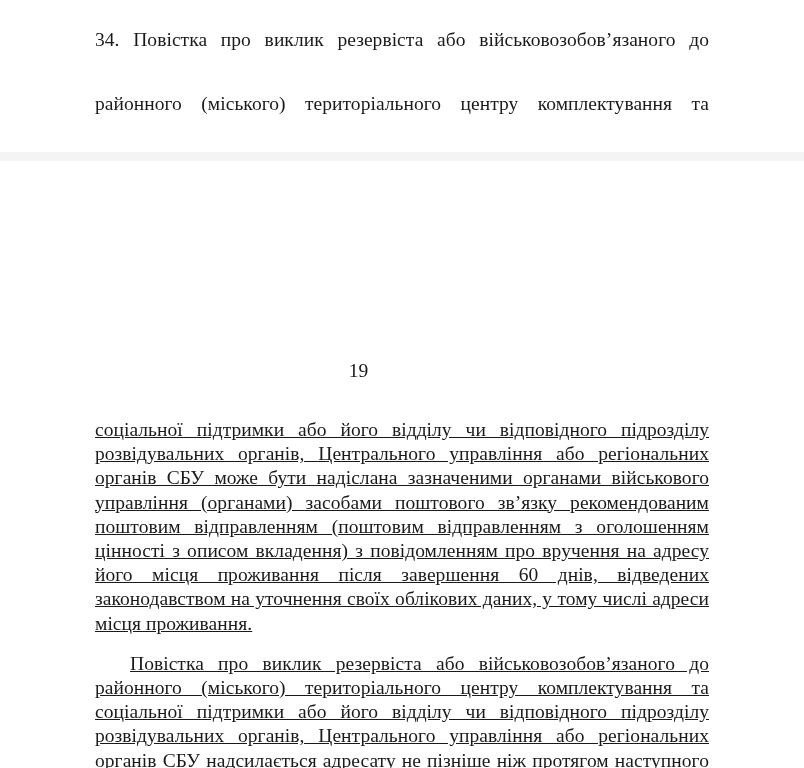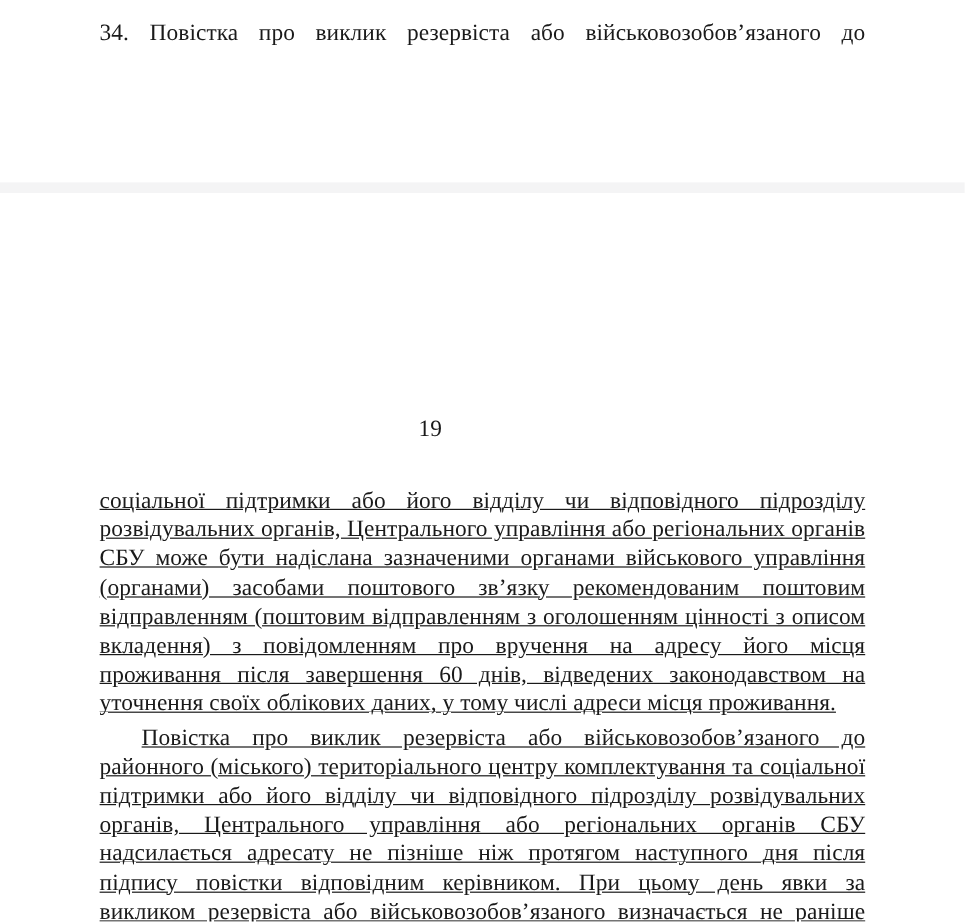--- a/index.html
+++ b/index.html
@@ -35,21 +35,21 @@
     width: 646px;
   }
 
   .doc-line,
   .doc-para {
     font-size: 19.5px;
     line-height: 24.2px;
     text-align: justify;
     text-justify: inter-word;
     letter-spacing: 0.05px;
-    margin: 4px;
+    margin: 16px;
   }
 
   
   .doc-para { text-align: justify; text-decoration: underline; }
   .doc-para > .indent { display: inline-block; width: 35px; }
 
   
   .forced-justify {
     text-align: justify;
   }
@@ -61,21 +61,21 @@
   }
 
   
   #clause-34 {
     top: 12px;
   }
 
   
   #page-number {
     position: absolute;
-    top: 186px;
+    top: 199px;
     left: 0;
     width: 717px;
     text-align: center;
     font-size: 19.5px;
     line-height: 22px;
     color: #1a1a1a;
   }
 
   
   #page-body {
@@ -85,20 +85,21 @@
     margin-top: 0px;
   }
 </style>
 </head>
 <body>
 
 <div class="page-fragment" id="fragment-top">
 
   <div class="text-column" id="clause-34">
     <div class="doc-line forced-justify">34. Повістка про виклик резервіста або військовозобов’язаного до</div>
+    <div class="doc-line forced-justify">районного (міського) територіального центру комплектування та</div>
   </div>
 
 </div>
 
 <div id="page-separator"></div>
 
 <div class="page-fragment" id="fragment-bottom">
 
   <div id="page-number">19</div>
 

